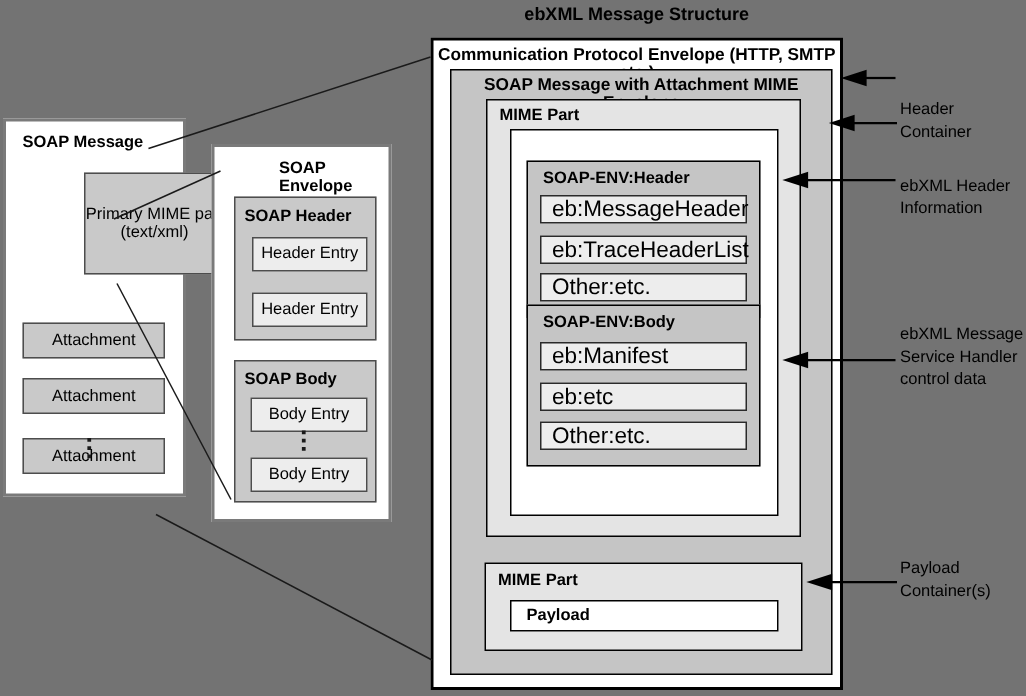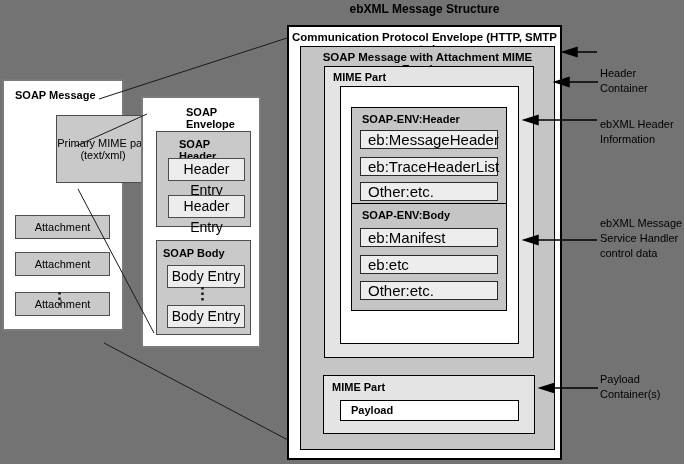--- a/index.html
+++ b/index.html
@@ -11,21 +11,21 @@
   .outer{background:#fff;border:2px solid #000;}
   .dark{background:#c5c5c5;border:1px solid #000;}
   .light{background:#e4e4e4;border:1px solid #000;}
   .white{background:#fff;border:1px solid #000;}
   .entry{background:#ededed;border:1px solid #2a2a2a;font-size:15px;line-height:17px;padding-left:7px;}
   .bl{font-weight:bold;font-size:11px;}
   .bl12{font-weight:bold;font-size:11.5px;}
   
   .frame{background:#fff;border:2px solid #7a7a7a;}
   .gbox{background:#c9c9c9;border:1px solid #4d4d4d;font-size:11px;text-align:center;}
-  .lentry{background:#ededed;border:1px solid #4d4d4d;font-size:14px;text-align:center;line-height:21px;}
+  .lentry{background:#ededed;border:1px solid #4d4d4d;font-size:11px;text-align:center;line-height:21px;}
   .ctr{display:flex;flex-direction:column;align-items:center;justify-content:center;margin-left:41px;}
   .ann{font-size:11px;line-height:15px;white-space:nowrap;}
   .ann span{display:block;}
   svg{position:absolute;left:0;top:0;pointer-events:none;}
 </style>
 </head>
 <body>
 
 <div id="canvas">
 
@@ -38,21 +38,21 @@
       <span>(text/xml)</span>
     </div>
     <div class="abs gbox" style="left:11px;top:134px;width:95px;height:24px;line-height:22px;">Attachment</div>
     <div class="abs gbox" style="left:11px;top:171px;width:95px;height:24px;line-height:22px;">Attachment</div>
     <div class="abs gbox" style="left:11px;top:211px;width:95px;height:24px;line-height:22px;">Attachment</div>
   </div>
 
   <div class="abs frame" style="left:141px;top:96px;width:120px;height:252px;">
     <div class="abs bl" style="left:11px;top:8px;margin-left:32px;">SOAP Envelope</div>
     <div class="abs gbox" style="left:13px;top:33px;width:95px;height:96px;text-align:left;">
-      <div class="abs bl" style="left:6px;top:6px;margin-left:16px;">SOAP Header</div>
+      <div class="abs bl" style="left:6px;top:6px;">SOAP Header</div>
       <div class="abs lentry" style="left:11px;top:26px;width:77px;height:23px;">Header Entry</div>
       <div class="abs lentry" style="left:11px;top:63px;width:77px;height:23px;">Header Entry</div>
     </div>
     <div class="abs gbox" style="left:13px;top:142px;width:95px;height:95px;text-align:left;">
       <div class="abs bl" style="left:6px;top:6px;">SOAP Body</div>
       <div class="abs lentry" style="left:10px;top:24px;width:78px;height:23px;">Body Entry</div>
       <div class="abs lentry" style="left:10px;top:64px;width:78px;height:23px;">Body Entry</div>
     </div>
   </div>
 

